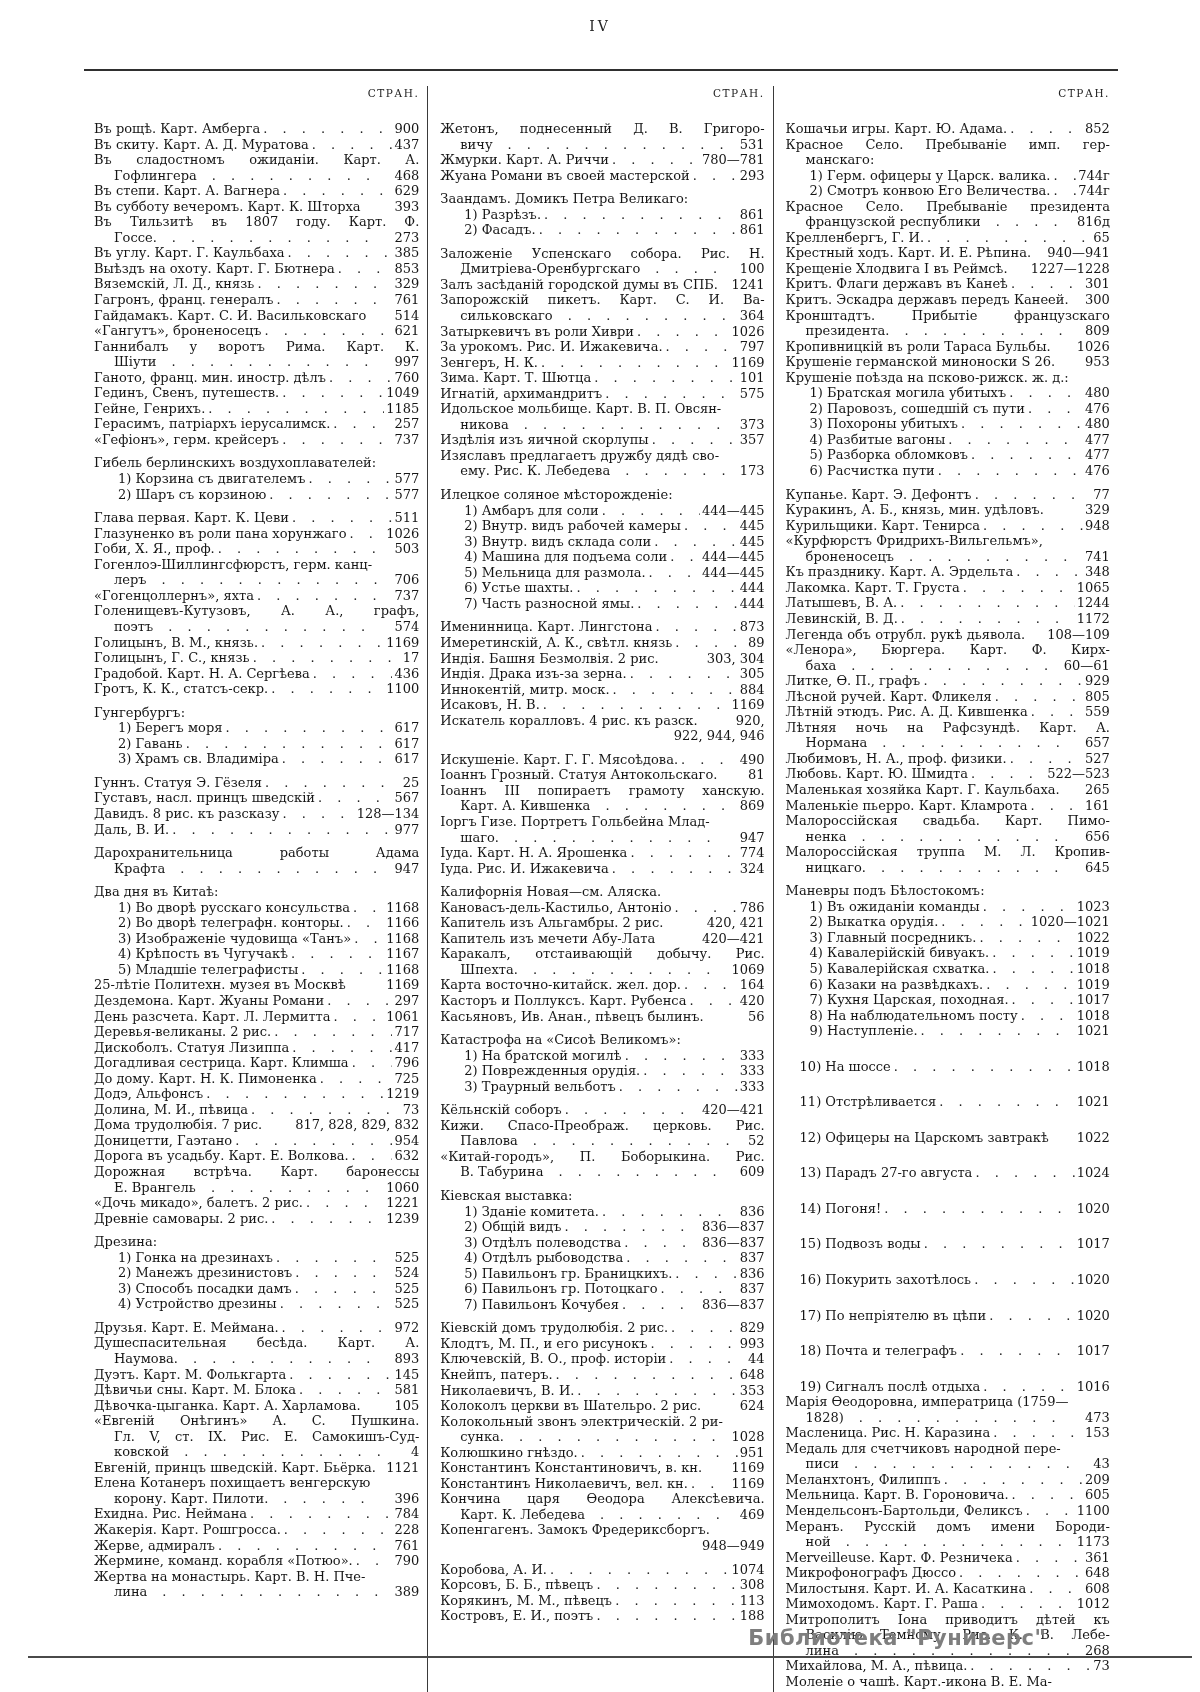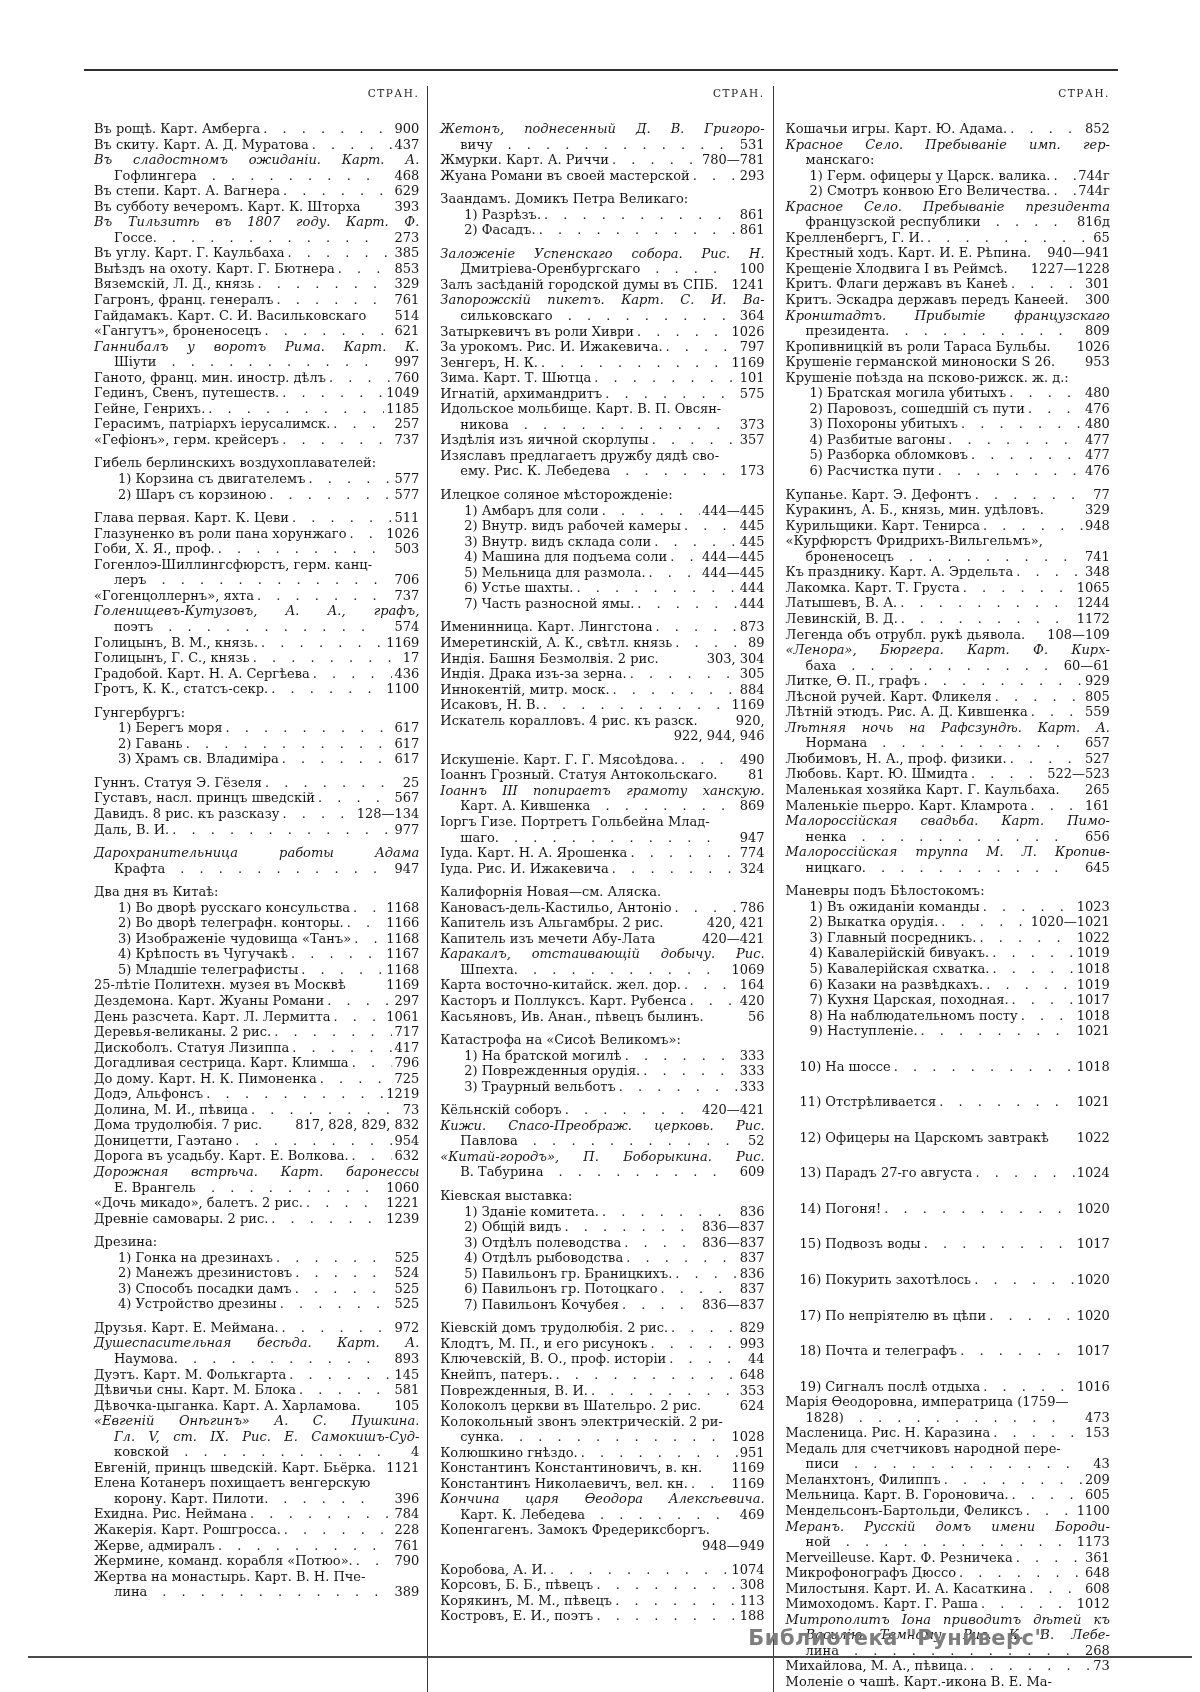--- a/index.html
+++ b/index.html
@@ -8,32 +8,33 @@
   .folio{position:absolute;top:18px;left:0;right:0;text-align:center;font-size:14px;letter-spacing:3px;color:#222;}
   .top-rule{position:absolute;top:69px;left:84px;right:82px;border-top:2px solid #2f2f2f;}
   .bottom-rule{position:absolute;top:1656px;left:28px;right:8px;border-top:2.5px solid #4a4a4a;}
   .watermark{position:absolute;top:1626px;right:154px;font-family:"DejaVu Sans",sans-serif;font-weight:bold;font-size:21px;color:#7e7e7e;letter-spacing:0.5px;}
   .columns{position:absolute;top:86px;left:82px;width:1036px;display:flex;align-items:stretch;}
   .column{width:345.3px;box-sizing:border-box;padding:0 8px 0 12px;overflow:hidden;}
   .column + .column{border-left:1px solid #3a3a3a;}
   .colhead{text-align:right;font-size:10.5px;letter-spacing:1.5px;line-height:14px;margin-bottom:21px;color:#222;}
   .line{display:flex;align-items:baseline;line-height:15.55px;font-size:13px;white-space:nowrap;}
   .line .txt{flex:0 1 auto;}
-  .line.j .txt{flex:1 1 auto;text-align:justify;text-align-last:justify;font-style:italic;}
+  .line.j .txt{flex:1 1 auto;text-align:justify;text-align-last:justify;}
   .line .leader{flex:1 1 auto;min-width:0;overflow:hidden;white-space:nowrap;padding:0 3px;letter-spacing:5.5px;color:#1d1d1d;}
   .line .pg{margin-left:auto;padding-left:2px;text-align:right;}
   .line.i1{padding-left:20px;gap:12px;}
   .line.i2{padding-left:24px;justify-content:center;}
   .line.i3{padding-left:14px;margin-top:20px;}
   .line.g{margin-top:8px;}
 </style>
 </head>
 <body>
 
 <div class="page">
+  <div class="folio">IV</div>
   <div class="top-rule"></div>
   <div class="columns" id="columns">
       <div class="column">
         <div class="colhead">СТРАН.</div>
         <div class="line">
     <span class="txt">Въ рощѣ. Карт. Амберга</span>
     <span class="leader"> . . . . . . . . . . . . . . . . . . . . . . . . . . . . . . . . . . . . . . . . . . . . .</span>
     <span class="pg">900</span>
   </div>
         <div class="line">
@@ -832,21 +833,21 @@
     <span class="txt">Ключевскій, В. О., проф. исторіи</span>
     <span class="leader"> . . . . . . . . . . . . . . . . . . . . . . . . . . . . . . . . . . . . . . . . . . . . .</span>
     <span class="pg">44</span>
   </div>
         <div class="line">
     <span class="txt">Кнейпъ, патеръ.</span>
     <span class="leader"> . . . . . . . . . . . . . . . . . . . . . . . . . . . . . . . . . . . . . . . . . . . . .</span>
     <span class="pg">648</span>
   </div>
         <div class="line">
-    <span class="txt">Поврежденныя, В. И.</span>
+    <span class="txt">Николаевичъ, В. И.</span>
     <span class="leader"> . . . . . . . . . . . . . . . . . . . . . . . . . . . . . . . . . . . . . . . . . . . . .</span>
     <span class="pg">353</span>
   </div>
         <div class="line">
     <span class="txt">Колоколъ церкви въ Шательро. 2 рис.</span>
 
     <span class="pg">624</span>
   </div>
         <div class="line">
     <span class="txt">Колокольный звонъ электрическій. 2 ри-</span>

